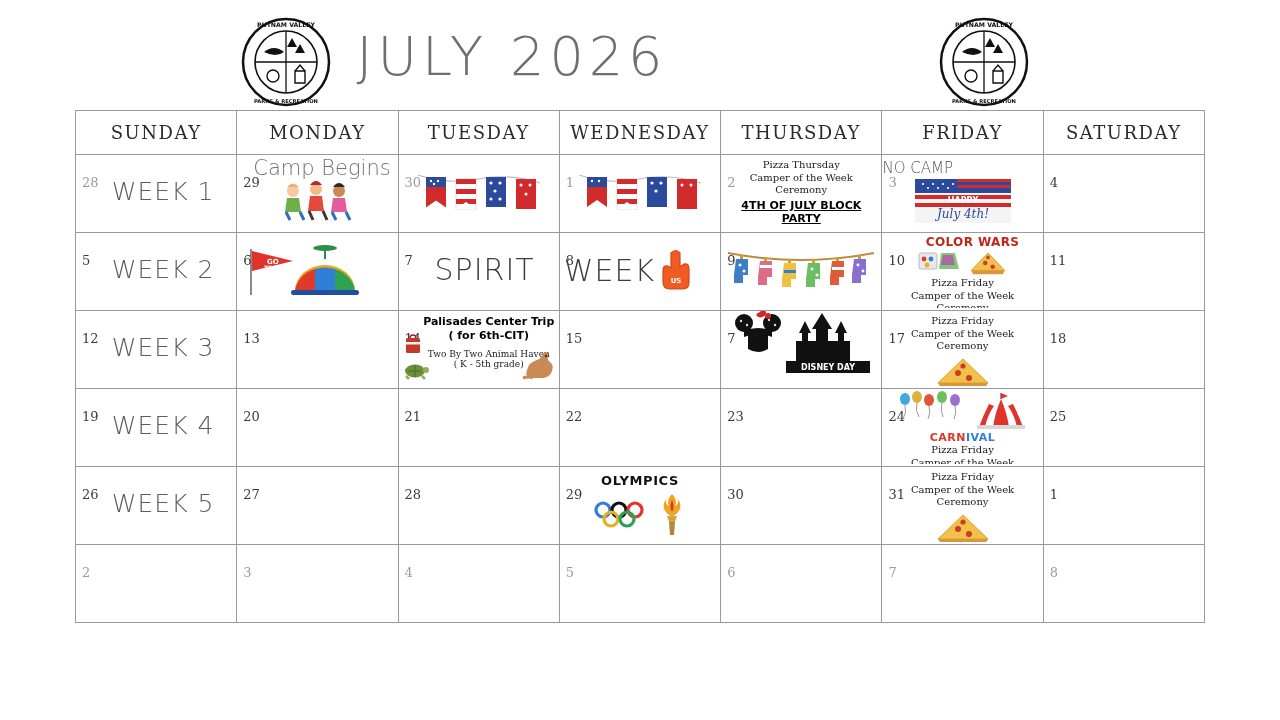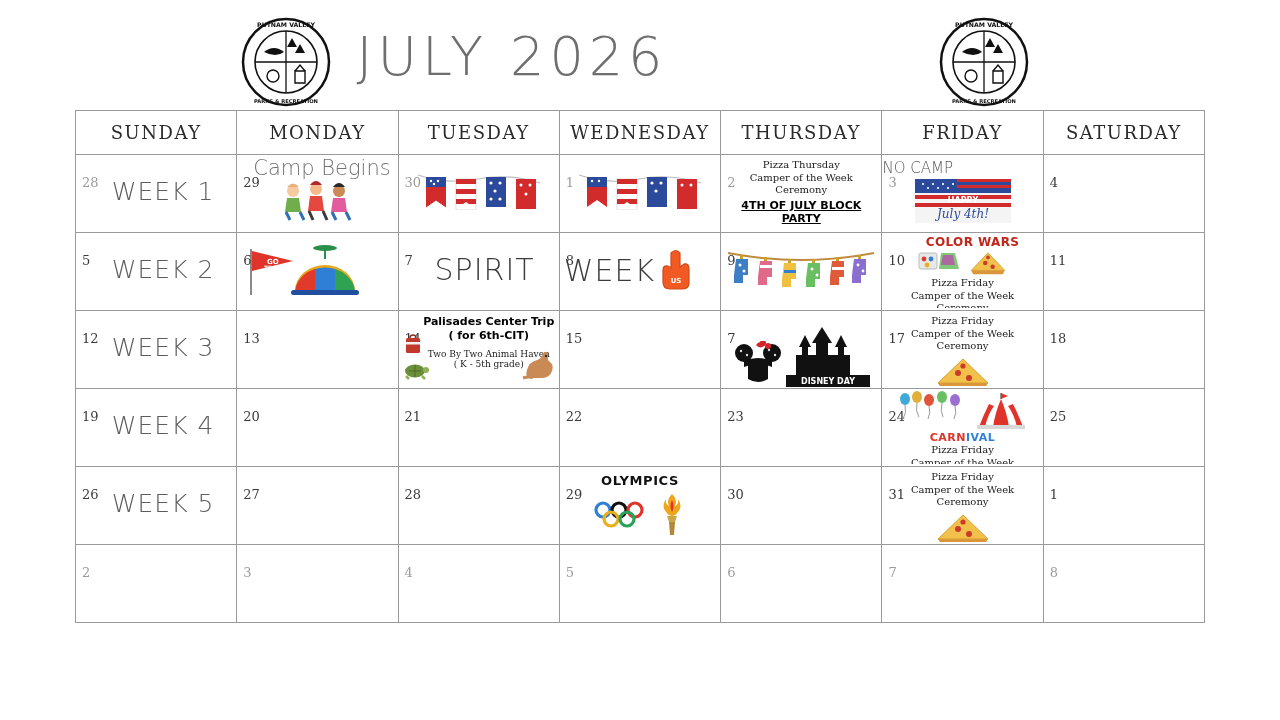--- a/index.html
+++ b/index.html
@@ -550,21 +550,21 @@
                 <path d="M2 30 q6 -2 10 0" stroke="#c98a55" stroke-width="3" fill="none"></path>
               </svg>
             </div>
           </div>
         </td>
         <td>
           <span class="daynum">15</span>
         </td>
         <td>
           <span class="daynum">7</span>
-          <div style="display:flex;align-items:flex-end;justify-content:center;height:76px;gap:2px;">
+          <div style="display:flex;align-items:flex-start;justify-content:center;height:76px;gap:2px;">
             <svg width="52" height="46" viewBox="0 0 52 46">
               <circle cx="12" cy="12" r="9" fill="#111"></circle>
               <circle cx="40" cy="12" r="9" fill="#111"></circle>
               <path d="M12 20 q14 -6 28 0 l0 6 q-14 -6 -28 0z" fill="#111"></path>
               <path d="M16 22 q10 -4 20 0 l0 16 q-10 6 -20 0z" fill="#111"></path>
               <g fill="#d4262a">
                 <path d="M24 4 q4 -6 9 0 q-4 5 -9 0z"></path>
                 <circle cx="31" cy="2" r="3"></circle>
                   <circle cx="36" cy="5" r="3"></circle>
               </g>

